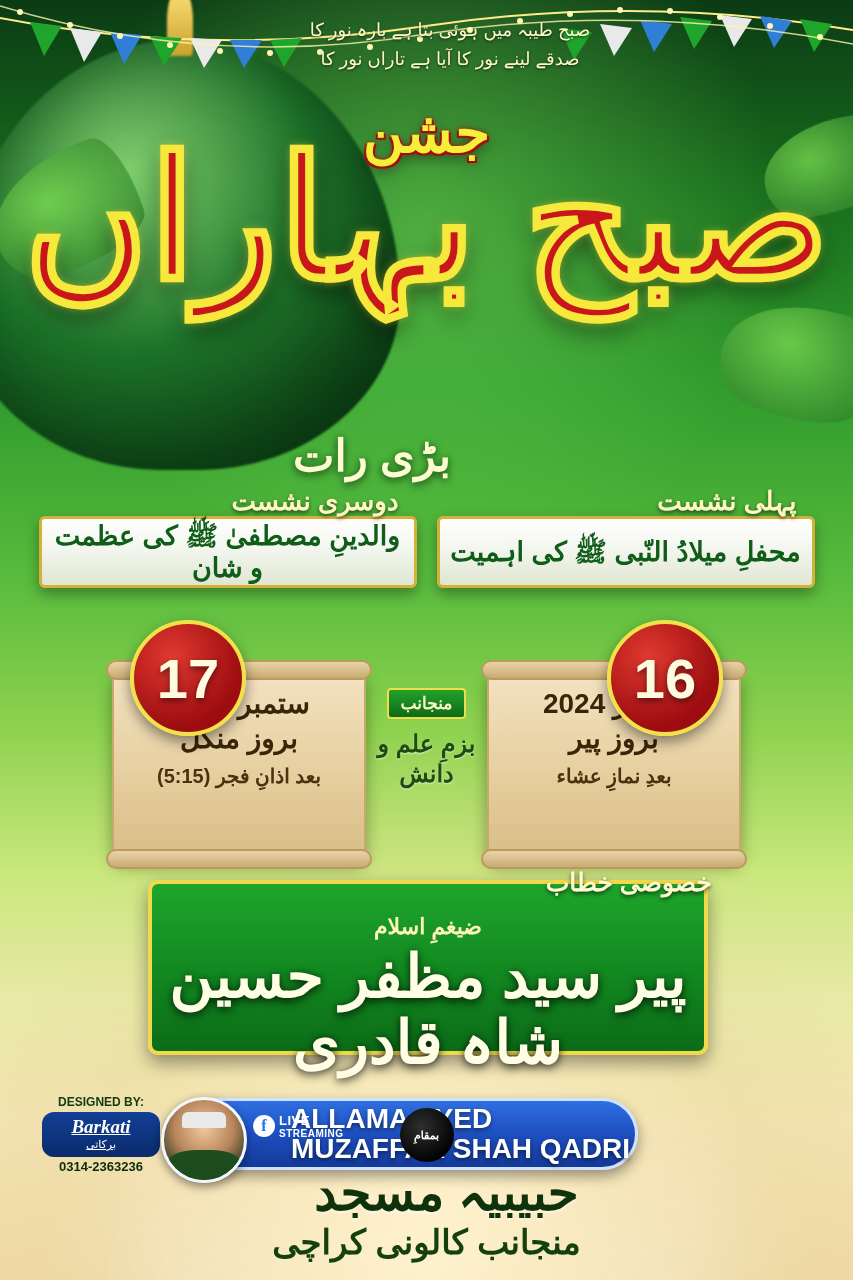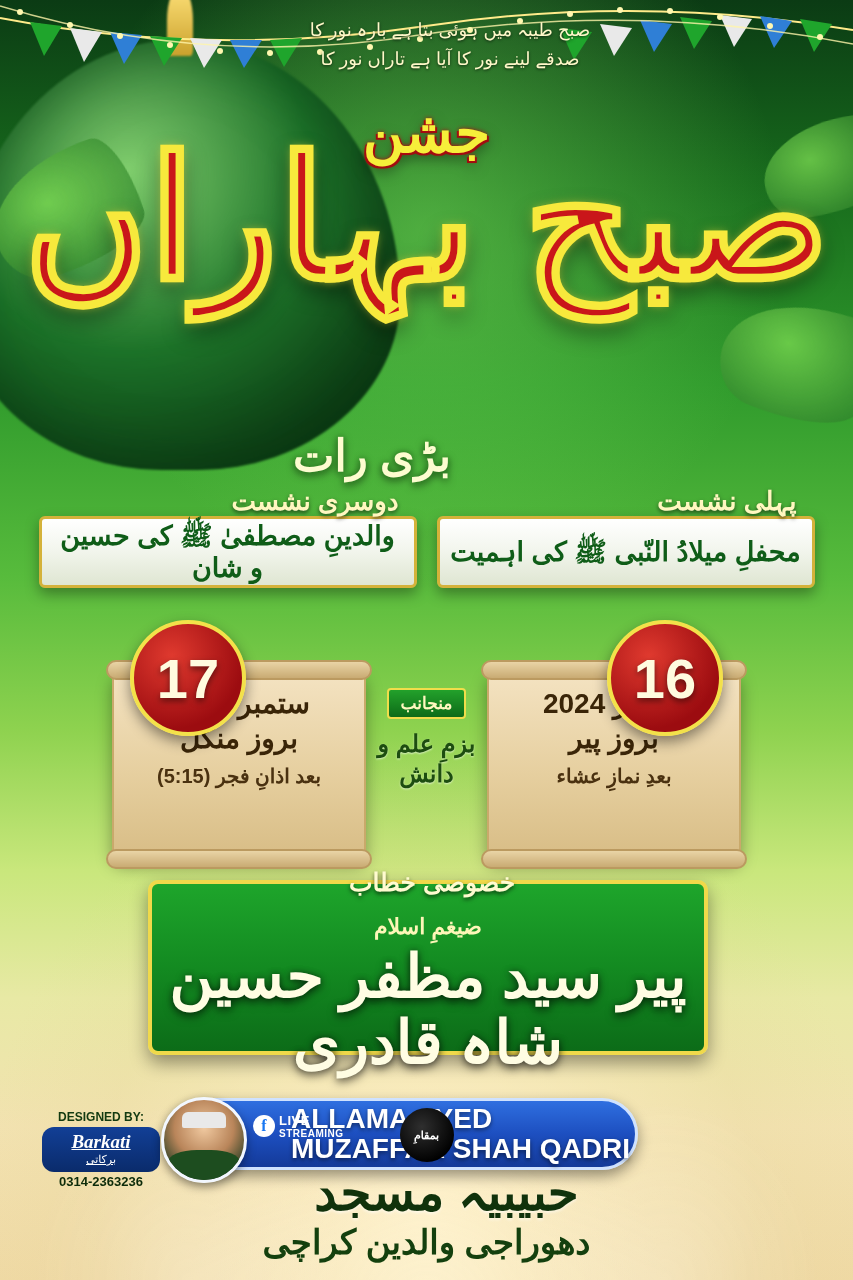--- a/index.html
+++ b/index.html
@@ -308,21 +308,21 @@
     text-align: center;
     direction: rtl;
     box-sizing: border-box;
     padding-top: 8px;
   }
   .khitab {
     position: absolute;
     top: -16px;
     left: 0;
     width: 560px;
-    text-align: center;
+    text-align: right;
     font-size: 25px;
     font-weight: bold;
     color: #fffbcf;
     text-shadow: 0 2px 4px rgba(0,0,0,0.6);
   }
   .speaker-title {
     margin-top: 22px;
     font-size: 22px;
     color: #fdf6b8;
     font-weight: bold;
@@ -336,21 +336,20 @@
     text-shadow: 0 0 6px rgba(0,0,0,0.45), 0 4px 10px rgba(0,0,0,0.5);
   }
 
   
   .designer {
     position: absolute;
     left: 42px;
     top: 1095px;
     width: 118px;
     text-align: center;
-    margin-top: 15px;
   }
   .designer-label {
     font-size: 12px;
     font-weight: bold;
     color: #123a10;
   }
   .designer-logo {
     margin-top: 3px;
     background: linear-gradient(180deg, #123f96, #0a2b6b);
     color: #ffffff;
@@ -557,21 +556,21 @@
   <div class="sessions">
     <div class="session">
       <div class="session-label">پہلی نشست</div>
       <div class="session-box">
         <div class="session-text">محفلِ میلادُ النّبی ﷺ کی اہمیت</div>
       </div>
     </div>
     <div class="session">
       <div class="session-label">دوسری نشست</div>
       <div class="session-box">
-        <div class="session-text">والدینِ مصطفیٰ ﷺ کی حسین و شان</div>
+        <div class="session-text">والدینِ مصطفیٰ ﷺ کی عظمت و شان</div>
       </div>
     </div>
   </div>
 
   <div class="dates">
     <div class="scroll scroll-right">
       <div class="scroll-text">
         <div class="scroll-main">ستمبر 2024</div>
         <div class="scroll-main">بروز پیر</div>
         <div class="scroll-sub">بعدِ نمازِ عشاء</div>
@@ -623,16 +622,16 @@
     </div>
     <div class="live-names">
       <div>ALLAMA SYED</div>
       <div>MUZAFFAR SHAH QADRI</div>
     </div>
   </div>
 
   <div class="venue">
     <div class="venue-seal">بمقامِ</div>
     <div class="venue-main">حبیبیہ مسجد</div>
-    <div class="venue-sub">دھوراجی والدین کراچی</div>
+    <div class="venue-sub">منجانب کالونی کراچی</div>
   </div>
 
 </div>
 
 </body></html>

